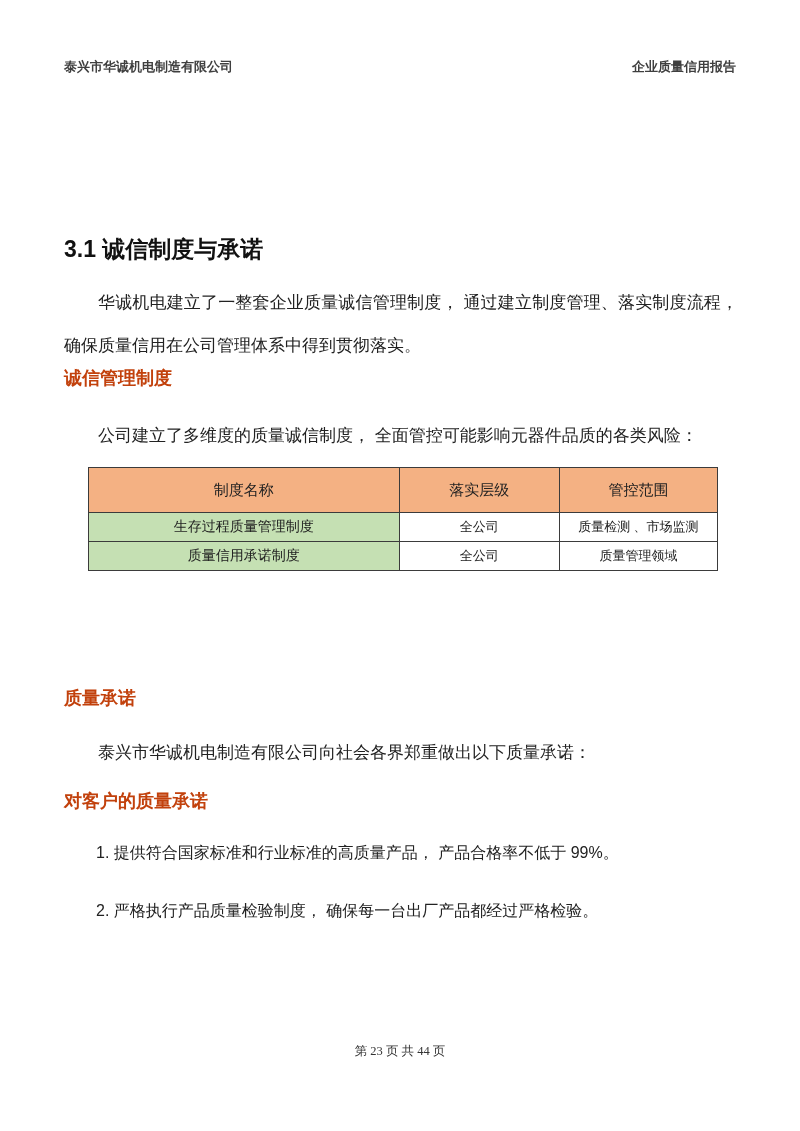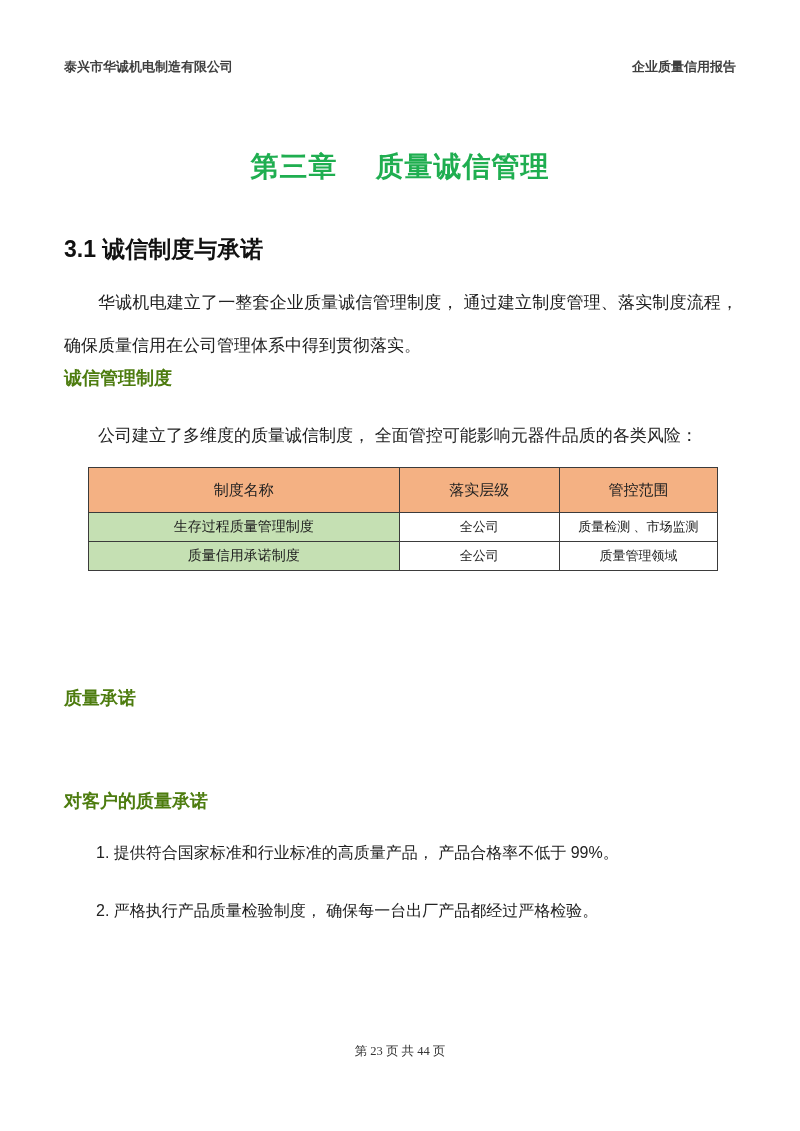--- a/index.html
+++ b/index.html
@@ -50,21 +50,21 @@
     text-align: justify;
   }
   .para-1 { top: 281px; }
   .para-2 { top: 414px; }
   .para-3 { top: 731px; }
   .sub-heading {
     position: absolute;
     left: 64px;
     font-size: 18px;
     font-weight: bold;
-    color: #4d7c0f;
+    color: #c2410c;
   }
   .h-integrity { top: 366px; }
   .h-commit    { top: 686px; }
   .h-customer  { top: 789px; }
   .sys-table {
     position: absolute;
     top: 467px; left: 88px;
     width: 630px;
     border-collapse: collapse;
     font-family: "Liberation Serif", serif;
@@ -108,21 +108,20 @@
 </head>
 <body>
 
 <div class="page">
 
   <div class="doc-header">
     <span>泰兴市华诚机电制造有限公司</span>
     <span>企业质量信用报告</span>
   </div>
 
-  <div class="chapter-title">第三章　 质量诚信管理</div>
 
   <div class="sec31-heading">3.1 诚信制度与承诺</div>
 
   <p class="body-para para-1">华诚机电建立了一整套企业质量诚信管理制度， 通过建立制度管理、落实制度流程，确保质量信用在公司管理体系中得到贯彻落实。</p>
 
   <div class="sub-heading h-integrity">诚信管理制度</div>
 
   <p class="body-para para-2">公司建立了多维度的质量诚信制度， 全面管控可能影响元器件品质的各类风险：</p>
 
   <table class="sys-table">
@@ -142,20 +141,21 @@
       <tr>
         <td class="c1">质量信用承诺制度</td>
         <td>全公司</td>
         <td>质量管理领域</td>
       </tr>
     </tbody>
   </table>
 
   <div class="sub-heading h-commit">质量承诺</div>
 
+  <p class="body-para para-3">泰兴市华诚机电制造有限公司向社会各界郑重做出以下质量承诺：</p>
 
   <div class="sub-heading h-customer">对客户的质量承诺</div>
 
   <p class="list-item li-1">1. 提供符合国家标准和行业标准的高质量产品， 产品合格率不低于 99%。</p>
   <p class="list-item li-2">2. 严格执行产品质量检验制度， 确保每一台出厂产品都经过严格检验。</p>
 
   <div class="doc-footer">第 23 页 共 44 页</div>
 
 </div>
 

